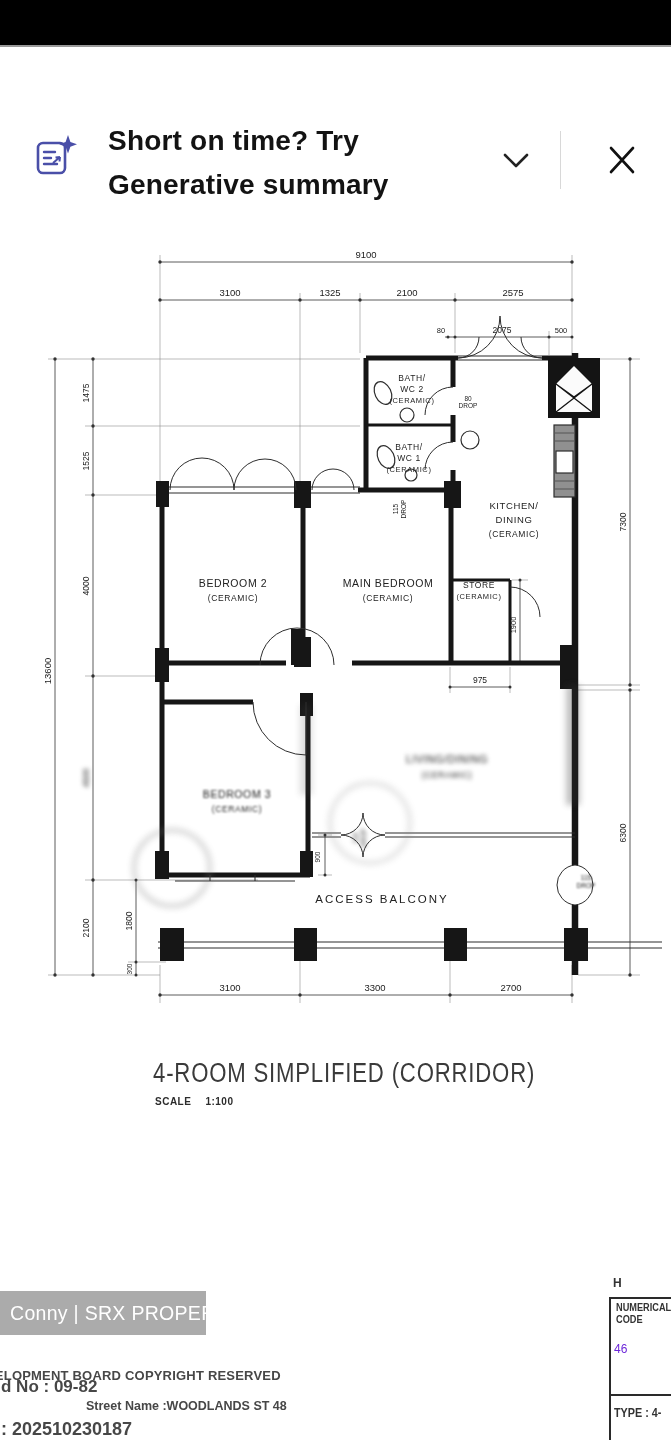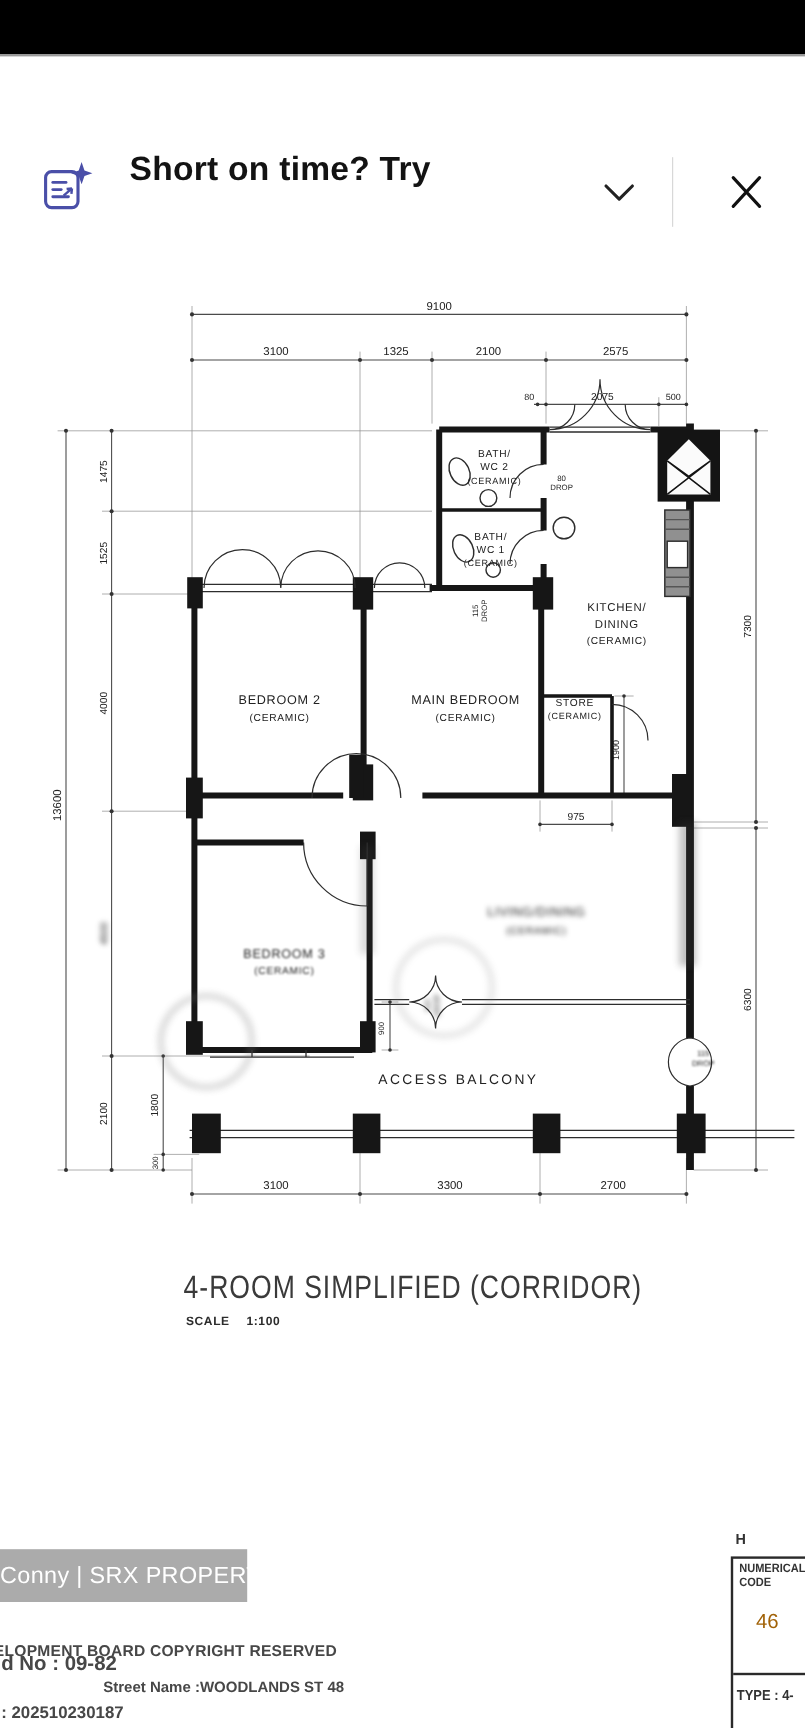--- a/index.html
+++ b/index.html
@@ -13,32 +13,32 @@
   .banner-title{left:108px;top:72px;font-size:28px;font-weight:600;color:#131313;line-height:44px;letter-spacing:.2px}
   .vdiv{left:560px;top:84px;width:1px;height:58px;background:#d8d8d8}
   .iconbtn{cursor:pointer}
   
   .plan-title{left:153px;top:1058px;font-size:27px;color:#3a3a3a;letter-spacing:1px;font-weight:500;
               transform:scaleX(.82);transform-origin:0 0;white-space:nowrap}
   .plan-scale{left:155px;top:1096px;font-size:10px;font-weight:700;color:#2c2c2c;letter-spacing:.5px}
   .plan-scale span{margin-right:14px}
   
   .wm{left:0;top:1291px;width:206px;height:44px;background:#ababab;color:#fff;font-size:19.5px;
-      line-height:44px;box-sizing:border-box;letter-spacing:.3px;white-space:nowrap}
+      line-height:44px;padding-left:10px;box-sizing:border-box;letter-spacing:.3px;white-space:nowrap}
   .ftxt{color:#474747;font-weight:700;white-space:nowrap}
   .f1{left:-14px;top:1368px;font-size:13px;letter-spacing:.2px}
   .f2a{left:1px;top:1377px;font-size:17px}
   .f2b{left:86px;top:1399px;font-size:12.5px}
-  .f3{left:1px;top:1419px;font-size:14px}
+  .f3{left:1px;top:1419px;font-size:18px}
   
   .ibox{left:609px;top:1297px;width:75px;height:160px;border:2px solid #2a2a2a;background:#fff}
   .ibox-h{left:613px;top:1276px;font-size:12px;font-weight:700;color:#333}
   .ibox-head{left:616px;top:1302px;font-size:10px;font-weight:700;color:#333;line-height:12px;
              transform:scaleX(.92);transform-origin:0 0}
-  .ibox-val{left:630px;top:1342px;font-size:17px;color:#a16207}
+  .ibox-val{left:614px;top:1342px;font-size:12px;color:#6d28d9}
   .ibox-div{left:611px;top:1394px;width:60px;height:2px;background:#2a2a2a}
   .ibox-type{left:614px;top:1406px;font-size:12px;font-weight:700;color:#333;white-space:nowrap;
              transform:scaleX(.9);transform-origin:0 0}
   
   .dim path{stroke:#4a4a4a;stroke-width:.9;fill:none}
   .ext path{stroke:#8f8f8f;stroke-width:.6;fill:none}
   .dot{fill:#333}
   .w5{stroke:#161616;stroke-width:5;fill:none}
   .w6{stroke:#161616;stroke-width:6.5;fill:none}
   .w3{stroke:#161616;stroke-width:3;fill:none}
@@ -64,20 +64,21 @@
     <svg class="abs" style="left:33px;top:86px" width="46" height="46" viewBox="0 0 46 46">
       <rect x="5" y="10" width="27" height="30" rx="5" fill="none" stroke="#4a4fa8" stroke-width="2.6"></rect>
       <line x1="11" y1="19" x2="22" y2="19" stroke="#4a4fa8" stroke-width="2.4" stroke-linecap="round"></line>
       <line x1="11" y1="25" x2="18" y2="25" stroke="#4a4fa8" stroke-width="2.4" stroke-linecap="round"></line>
       <line x1="11" y1="31" x2="24" y2="31" stroke="#4a4fa8" stroke-width="2.4" stroke-linecap="round"></line>
       <path d="M35 2 L37.4 9 L44 11.3 L37.4 13.7 L35 20.6 L32.6 13.7 L26.2 11.3 L32.6 9 Z" fill="#4a4fa8"></path>
       <path d="M20 30 L27 24 M27 24 l-4.5 .5 M27 24 l-.5 4.5" stroke="#4a4fa8" stroke-width="2" fill="none"></path>
     </svg>
     <div class="abs banner-title">
       <div>Short on time? Try</div>
+      <div>Generative summary</div>
     </div>
     <svg class="abs iconbtn" style="left:498px;top:98px" width="36" height="32" viewBox="0 0 36 32">
       <path d="M7 10 L18 21 L29 10" stroke="#222" stroke-width="2.6" fill="none" stroke-linecap="round" stroke-linejoin="round"></path>
     </svg>
     <div class="abs vdiv"></div>
     <svg class="abs iconbtn" style="left:602px;top:96px" width="40" height="36" viewBox="0 0 40 36">
       <path d="M9 5 L31 29 M31 5 L9 29" stroke="#111" stroke-width="2.6" stroke-linecap="round"></path>
     </svg>
   </div>
 

